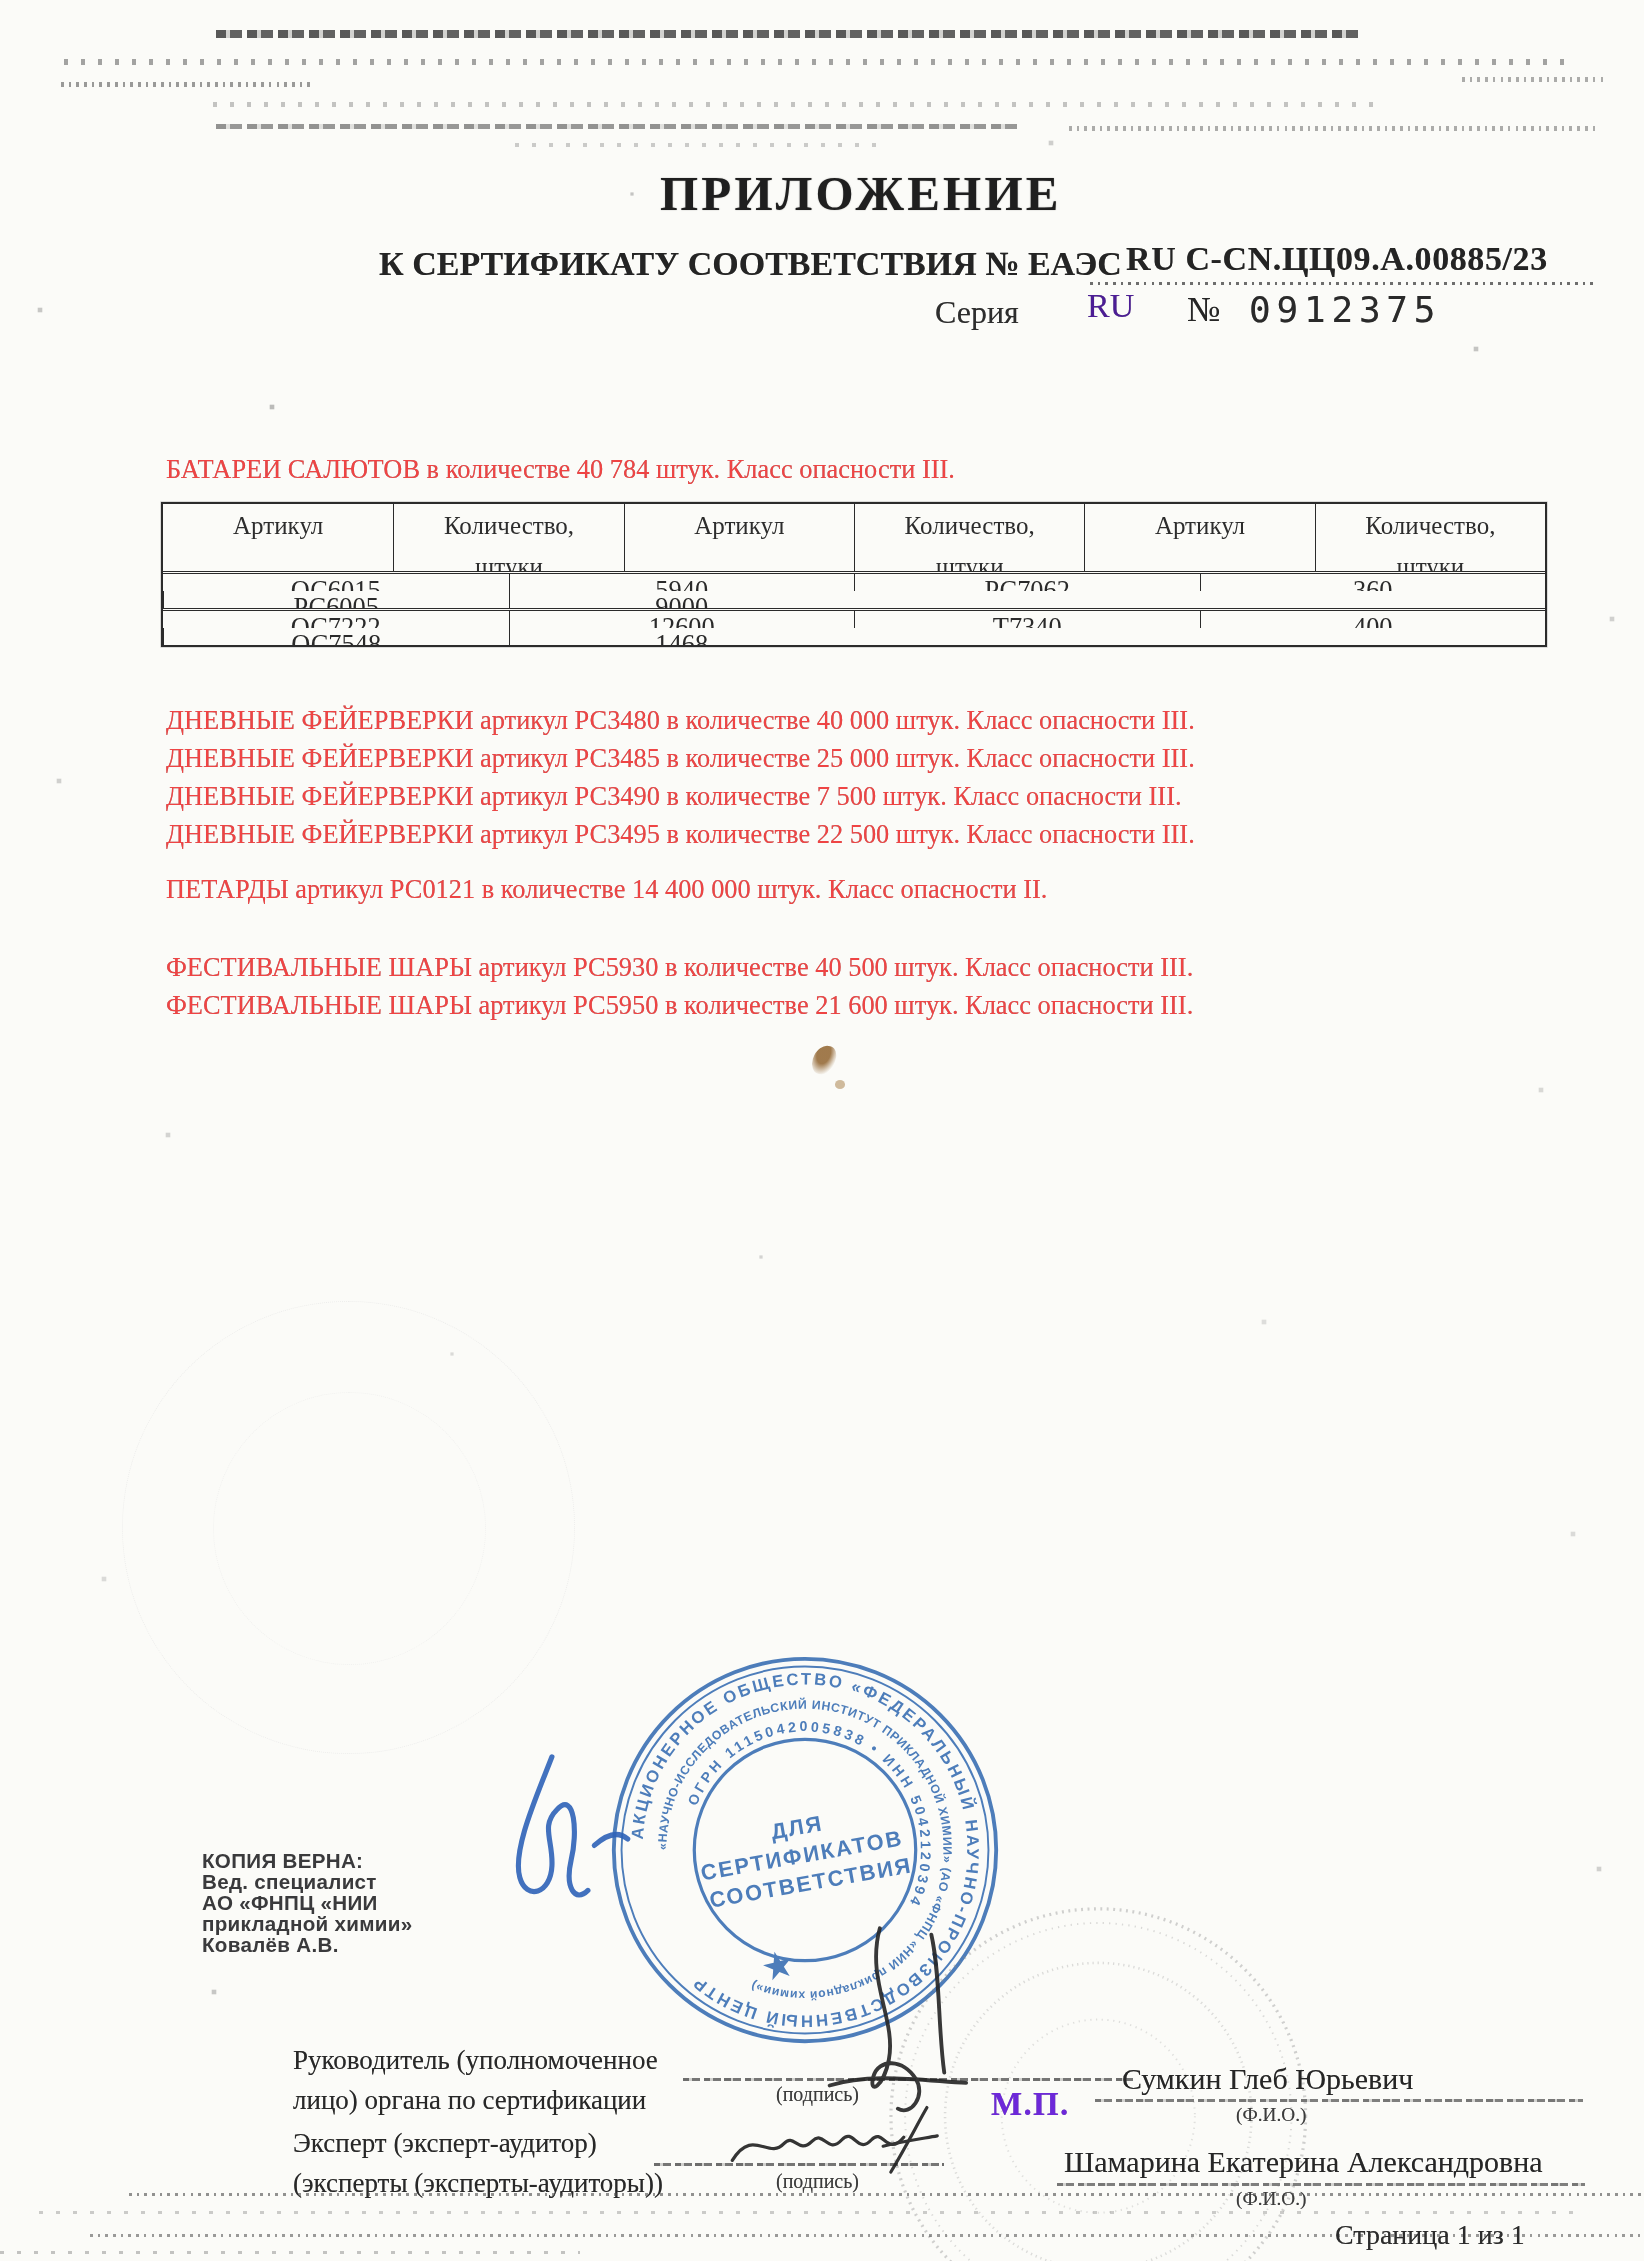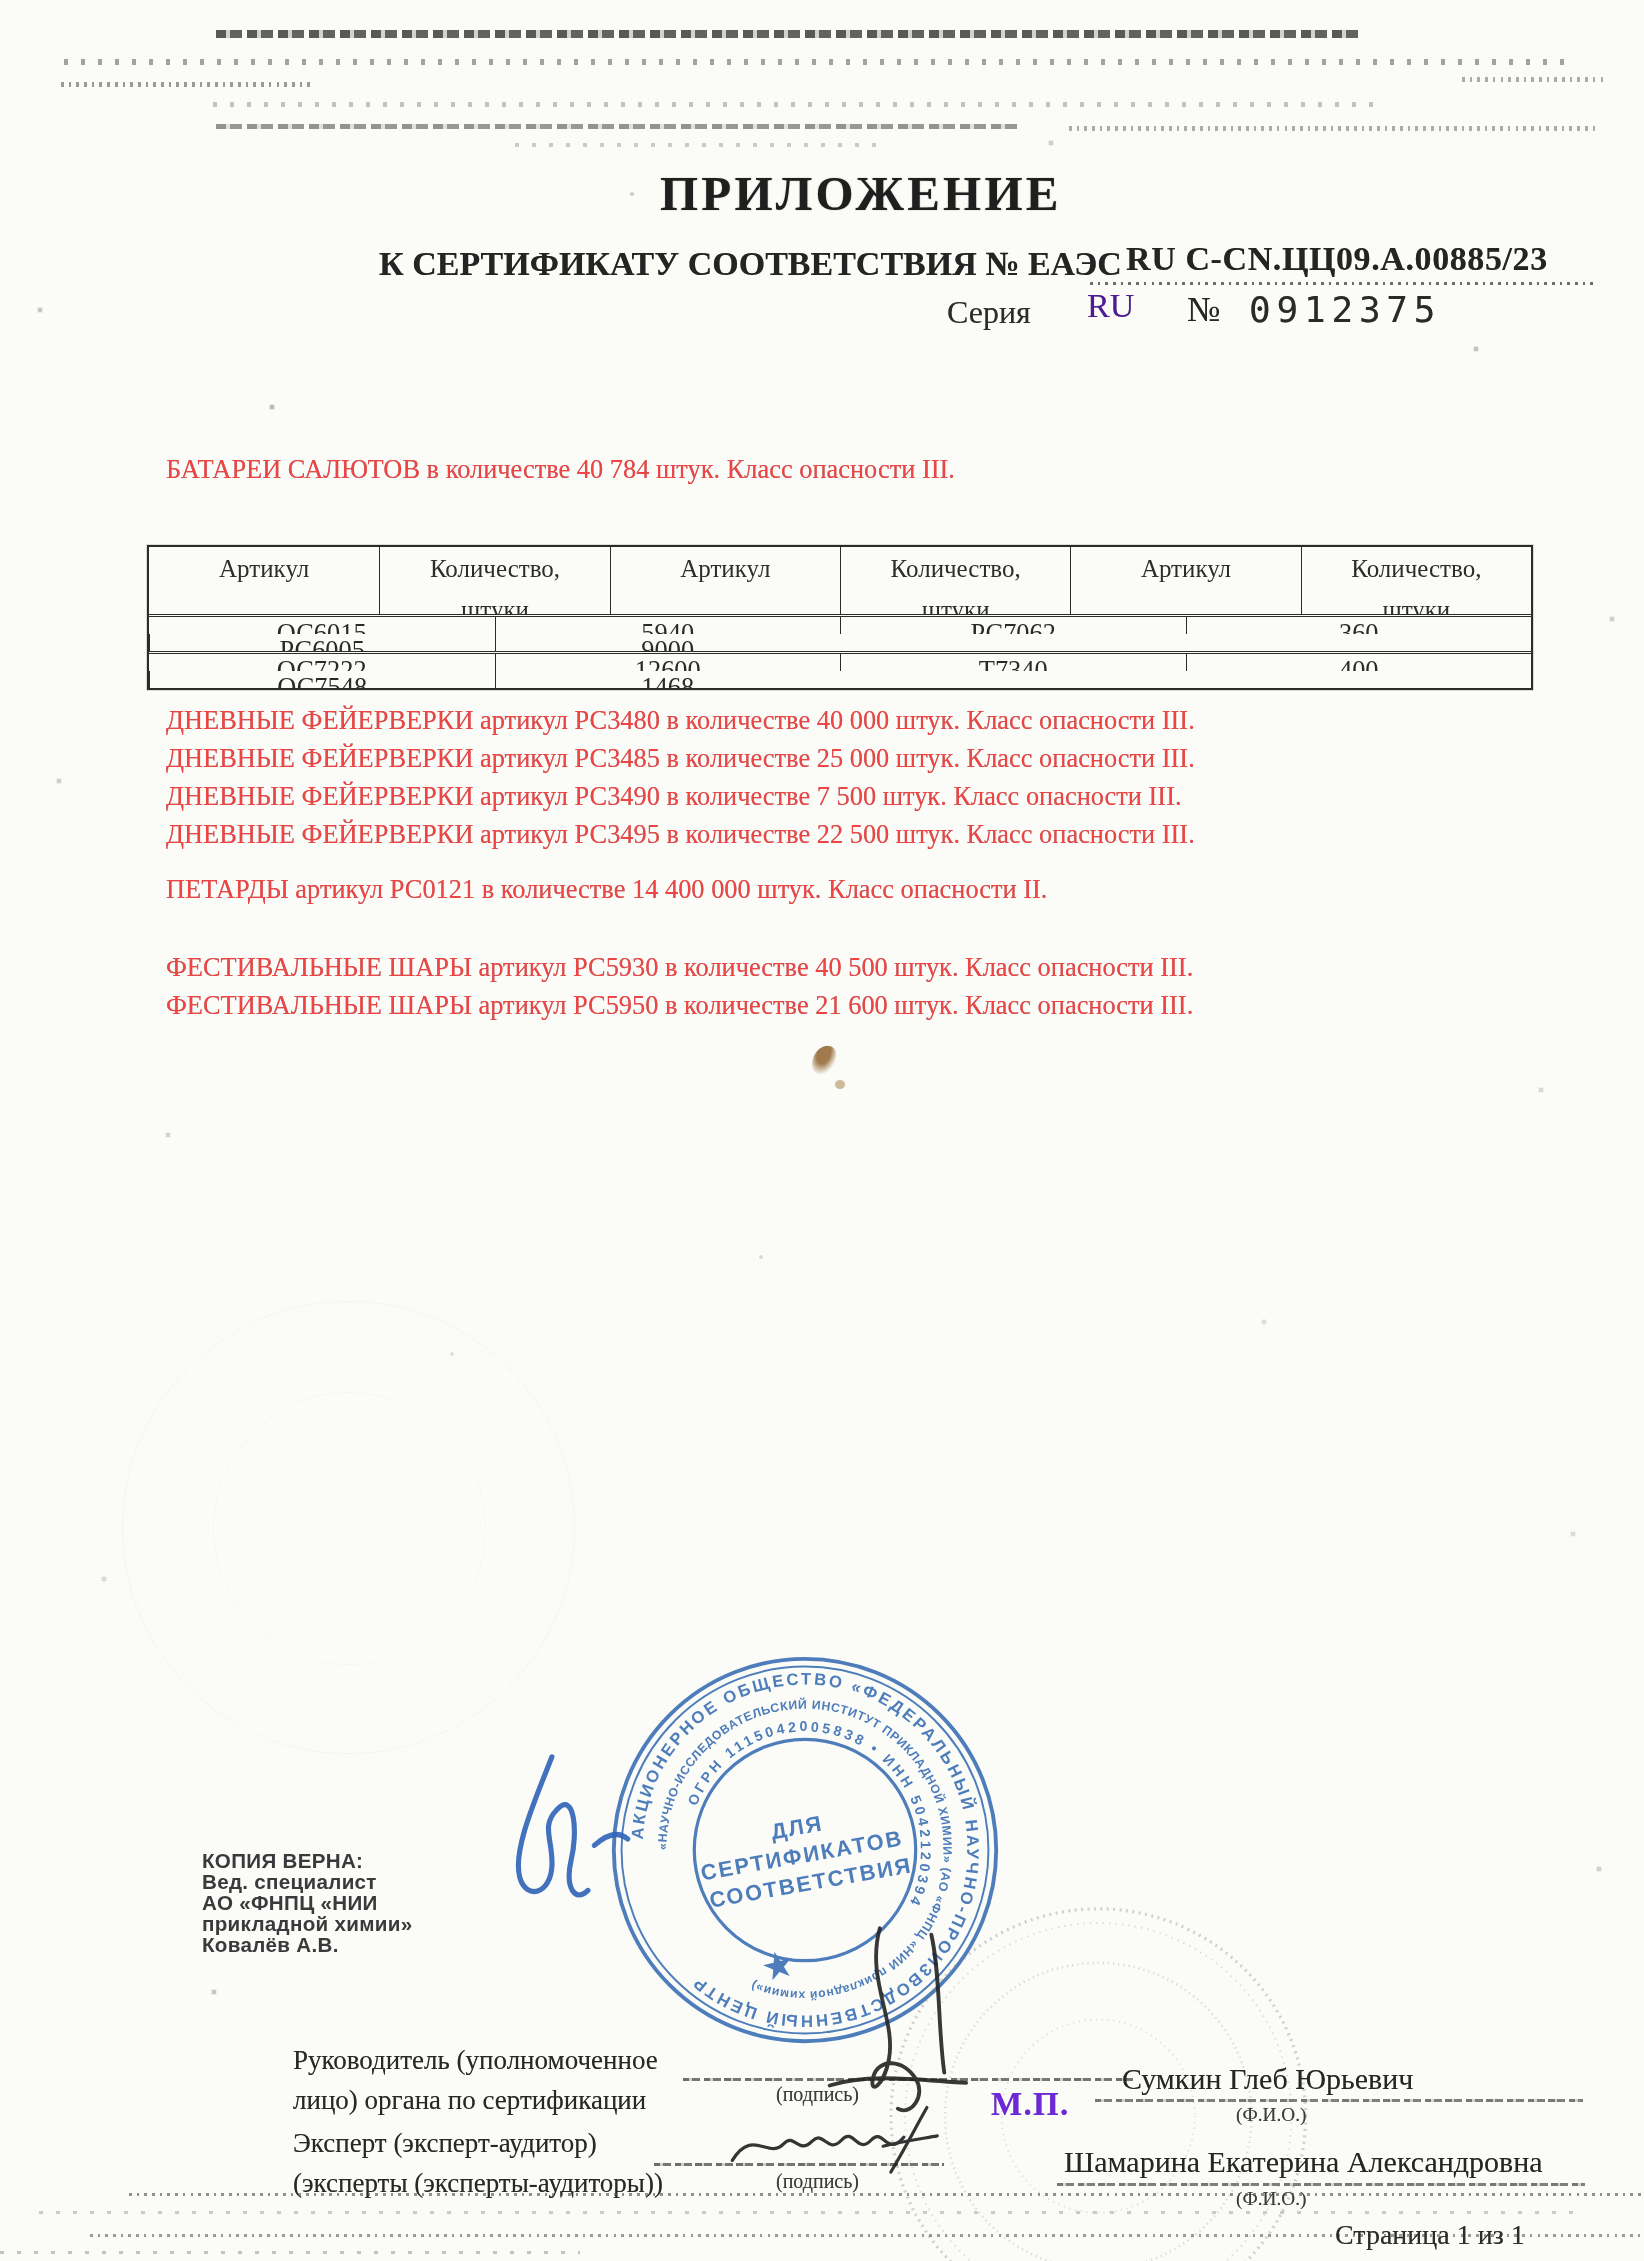--- a/index.html
+++ b/index.html
@@ -10,37 +10,37 @@
     color:#2b2b2b;
   }
   .abs{position:absolute;}
   .scan-text{ text-shadow:0 0 0.6px rgba(43,43,43,.45); }
 
   
   .title{ font-size:49px; font-weight:bold; letter-spacing:3.2px; color:#1f1f1f;
           text-shadow:0 0 1.3px rgba(30,30,30,.4);}
   .line2{ font-size:34px; font-weight:bold; color:#242424;}
   .certno{ font-size:34px; font-weight:bold; color:#242424; letter-spacing:0.6px;}
-  .series-label{ font-size:32px; color:#2d2d2d;margin-left:12px;}
+  .series-label{ font-size:32px; color:#2d2d2d;}
   .series-ru{ font-size:34px; color:#4c1d95;margin-left:38px;}
   .no-sign{ font-size:35px; color:#262626;}
   .no-digits{ font-family:"DejaVu Sans Mono", monospace; font-size:36px; letter-spacing:5.8px; color:#2a2a2a;}
 
   
   .nline{ background:repeating-linear-gradient(90deg,#3c3c3c 0 10.3px, rgba(60,60,60,.25) 10.3px 14px, #474747 14px 26px, transparent 26px 31px); }
   .nline.sparse{ background:repeating-linear-gradient(90deg,#5a5a5a 0 3.9px, transparent 3.9px 17px); }
   .nline.dots{ background:repeating-linear-gradient(90deg,#4a4a4a 0 2.6px, transparent 2.6px 7.7px); }
 
   
   .para{ font-size:26.4px; color:#ef4444; }
   .para-line{ height:38px; line-height:38px; white-space:nowrap; }
 
   
-  .doc-table{ left:147px; top:502px; width:1386px; border:2.6px solid #2b2b2b; box-sizing:border-box;
-              box-shadow:0 0 0 0.6px rgba(43,43,43,.25);margin-top:43px;}
+  .doc-table{ left:161px; top:502px; width:1386px; border:2.6px solid #2b2b2b; box-sizing:border-box;
+              box-shadow:0 0 0 0.6px rgba(43,43,43,.25);}
   .t-head{ display:grid; grid-template-columns:repeat(6,1fr); height:67px; border-bottom:3.9px double #2b2b2b;}
   .t-row{ display:grid; grid-template-columns:repeat(4,1fr); height:34px; border-top:3.9px double #2b2b2b;text-decoration:underline;}
   .t-row:first-child{ border-top:none;}
   .th,.td{ border-left:1.9px solid #2b2b2b; text-align:center; overflow:hidden;}
   .th:first-child,.td:first-child{ border-left:none;}
   .th{ font-size:25px; padding-top:7.7px; color:#2d2d2d;}
   .th .l2{ margin-top:13px;}
   .td{ font-size:26.4px; line-height:33px; color:#2a2a2a;}
 
   

